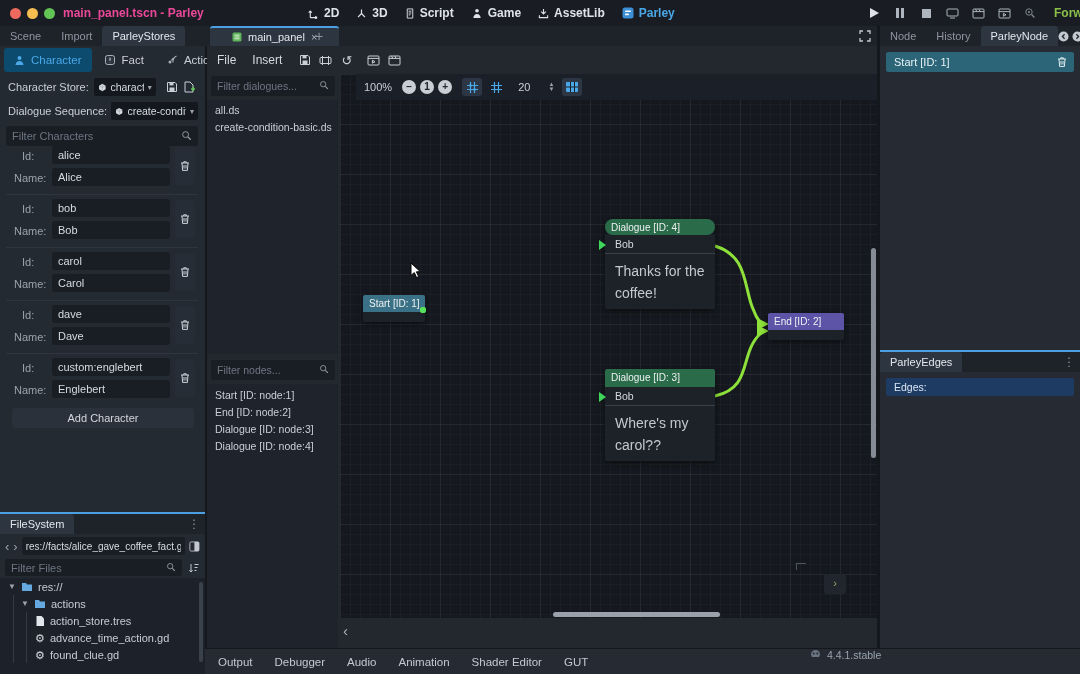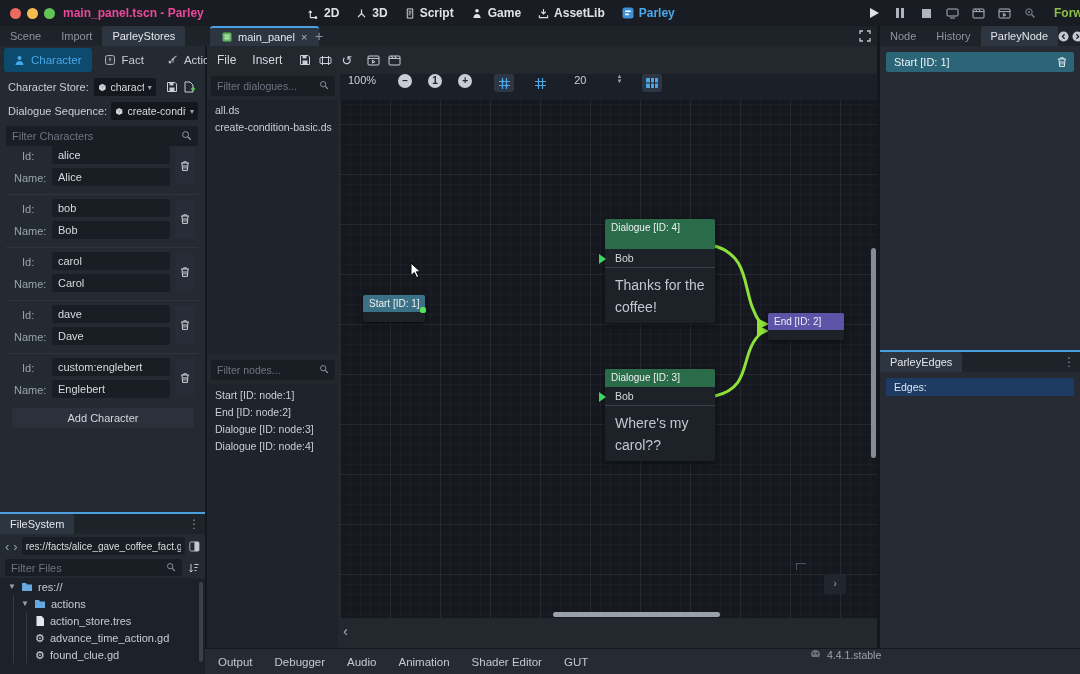--- a/index.html
+++ b/index.html
@@ -21,21 +21,21 @@
   .play-tri { width:0; height:0; border-left:9px solid #dfe3e8; border-top:5px solid transparent; border-bottom:5px solid transparent; }
   .pause-bars { display:flex; gap:2px; } .pause-bars i { width:3px; height:10px; background:#aeb5bf; }
   .stop-sq { width:9px; height:9px; background:#aeb5bf; }
   .renderer { color:#8abf4a; font-weight:bold; font-size:12px; }
 
   
   .tabrow { top:26px; height:20px; background:#1e232a; }
   .dtab { height:20px; line-height:20px; padding:0 10px; color:#8d95a0; font-size:11px; }
   .dtab.active { background:#2d3540; color:#e3e7ec; border-radius:3px 3px 0 0; }
   .scenetab { position:absolute; left:3px; top:0; height:20px; background:#2d3540; border-top:2px solid #4c9fe0;
-              border-radius:3px 3px 0 0; display:flex; align-items:center; gap:6px; padding:0 12px; color:#e3e7ec; }
+              border-radius:3px 3px 0 0; display:flex; align-items:center; gap:6px; padding:0 22px; color:#e3e7ec; }
   .vdots { color:#8a919c; font-size:12px; letter-spacing:0; }
 
   
   .panel { background:#242a32; }
   .subtab { display:flex; align-items:center; gap:6px; height:24px; padding:0 10px; color:#c9cfd6; font-size:11.5px; }
   .subtab.active { background:#0c4a6e; border-radius:3px; color:#4aa8e8;justify-content:center; }
   .lbl { color:#c9cfd6; font-size:11px; }
   .dd { display:flex; align-items:center; gap:4px; background:#14181e; border-radius:2px; height:18px; padding:0 4px; color:#d6dbe1; }
   .dd .car { color:#9aa2ad; font-size:8px; margin-left:auto; }
   .tool { width:17px; height:17px; display:flex; align-items:center; justify-content:center; }
@@ -62,22 +62,22 @@
 
   
   .graph { background:#15191f;
     background-image:
       linear-gradient(rgba(255,255,255,0.045) 1px, transparent 1px),
       linear-gradient(90deg, rgba(255,255,255,0.045) 1px, transparent 1px),
       linear-gradient(rgba(255,255,255,0.022) 1px, transparent 1px),
       linear-gradient(90deg, rgba(255,255,255,0.022) 1px, transparent 1px);
     background-size:50px 50px, 50px 50px, 10px 10px, 10px 10px;
     overflow:hidden; }
-  .gtoolbar { position:absolute; left:0; top:0; width:100%; height:26px; background:#1b2028;
-              display:flex; align-items:flex-start; gap:16px; padding:0 8px; }
+  .gtoolbar { position:absolute; left:16px; top:0; width:100%; height:26px; background:#1b2028;
+              display:flex; align-items:center; gap:4px; padding:0 8px; }
   .zbtn { width:14px; height:14px; border-radius:50%; background:#c9ced5; color:#20252c; font-size:10px;
           font-weight:bold; display:flex; align-items:center; justify-content:center; line-height:1; }
   .gicon { width:20px; height:18px; display:flex; align-items:center; justify-content:center; border-radius:3px; }
   .gicon.on { background:#2c3644; }
   .gnode { position:absolute; box-shadow:0 2px 6px rgba(0,0,0,.5); border-radius:2px; }
   .ghead { height:17px; line-height:17px; padding:0 6px; color:#eef1f0; font-size:10px; white-space:nowrap; overflow:hidden; border-radius:2px 2px 0 0; }
   .gbody { background:rgba(30,34,40,0.97); border-radius:0 0 2px 2px; }
   .charrow { height:19px; line-height:19px; padding:0 10px; color:#d4d9df; font-size:10.5px; border-bottom:1px solid #3a4049; position:relative; }
   .inport { position:absolute; left:-6px; top:5px; width:0; height:0; border-left:7px solid #3ed65b; border-top:5px solid transparent; border-bottom:5px solid transparent; }
   .gtext { padding:7px 10px; color:#c3c9d0; font-size:14px; line-height:1.55; }
@@ -526,21 +526,21 @@
         <polygon points="429,257 417,251 417,263" fill="#8ee03a"></polygon>
       </svg>
 
       <div class="gnode" style="left:23px;top:221px;width:62px;">
         <div class="ghead" style="background:#3b7186;">Start [ID: 1]</div>
         <div class="gbody" style="height:10px;"></div>
       </div>
       <div class="ab" style="left:80px;top:233px;width:6px;height:6px;border-radius:2px;background:#57e25b;"></div>
 
       <div class="gnode" style="left:265px;top:145px;width:110px;">
-        <div class="ghead" style="background:#2a6b4a;height:30px;line-height:18px;">Dialogue [ID: 4]</div>
+        <div class="ghead" style="background:#2a6b4a;height:16px;line-height:18px;border-radius:8px;">Dialogue [ID: 4]</div>
         <div class="gbody" style="height:74px;">
           <div class="charrow">
             <span class="inport"></span>
             <span>Bob</span>
           </div>
           <div class="gtext">Thanks for the coffee!</div>
         </div>
       </div>
 
       <div class="gnode" style="left:265px;top:295px;width:110px;">

